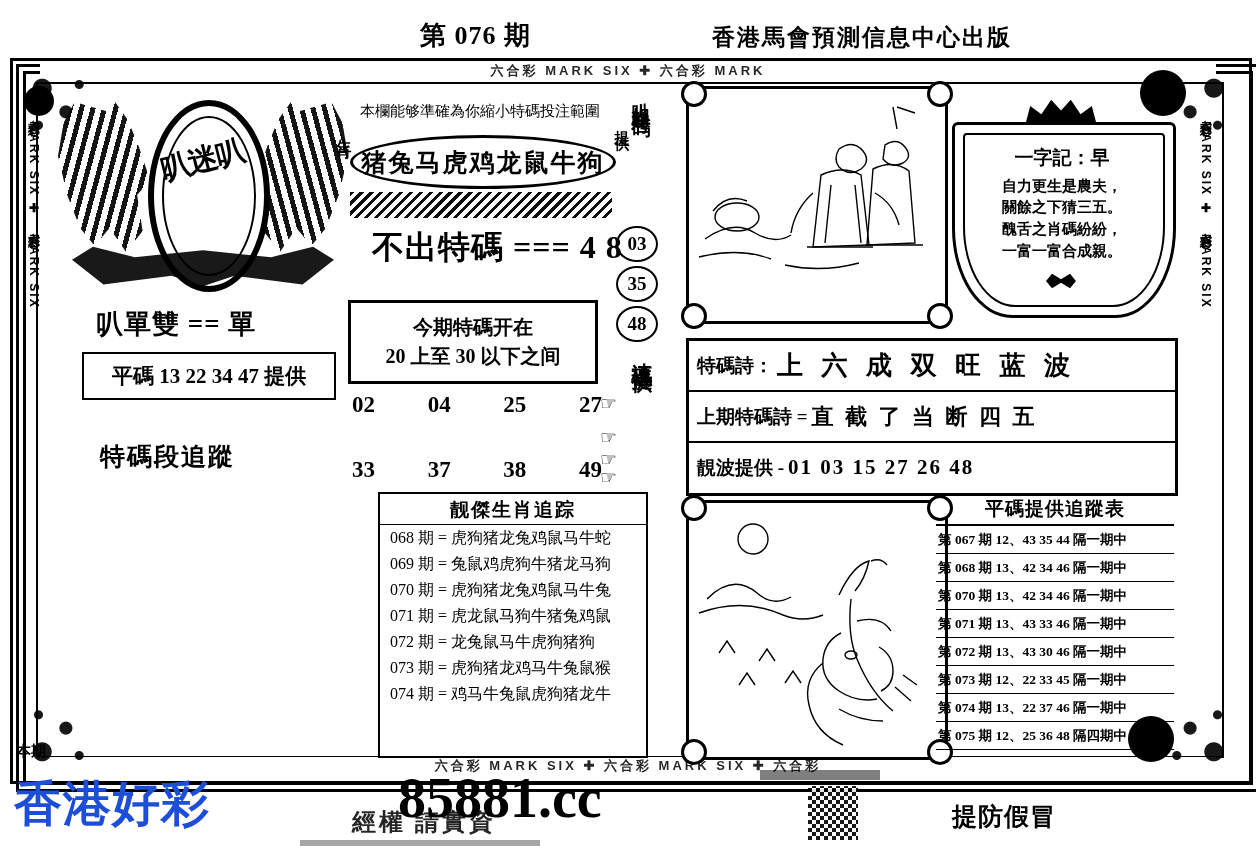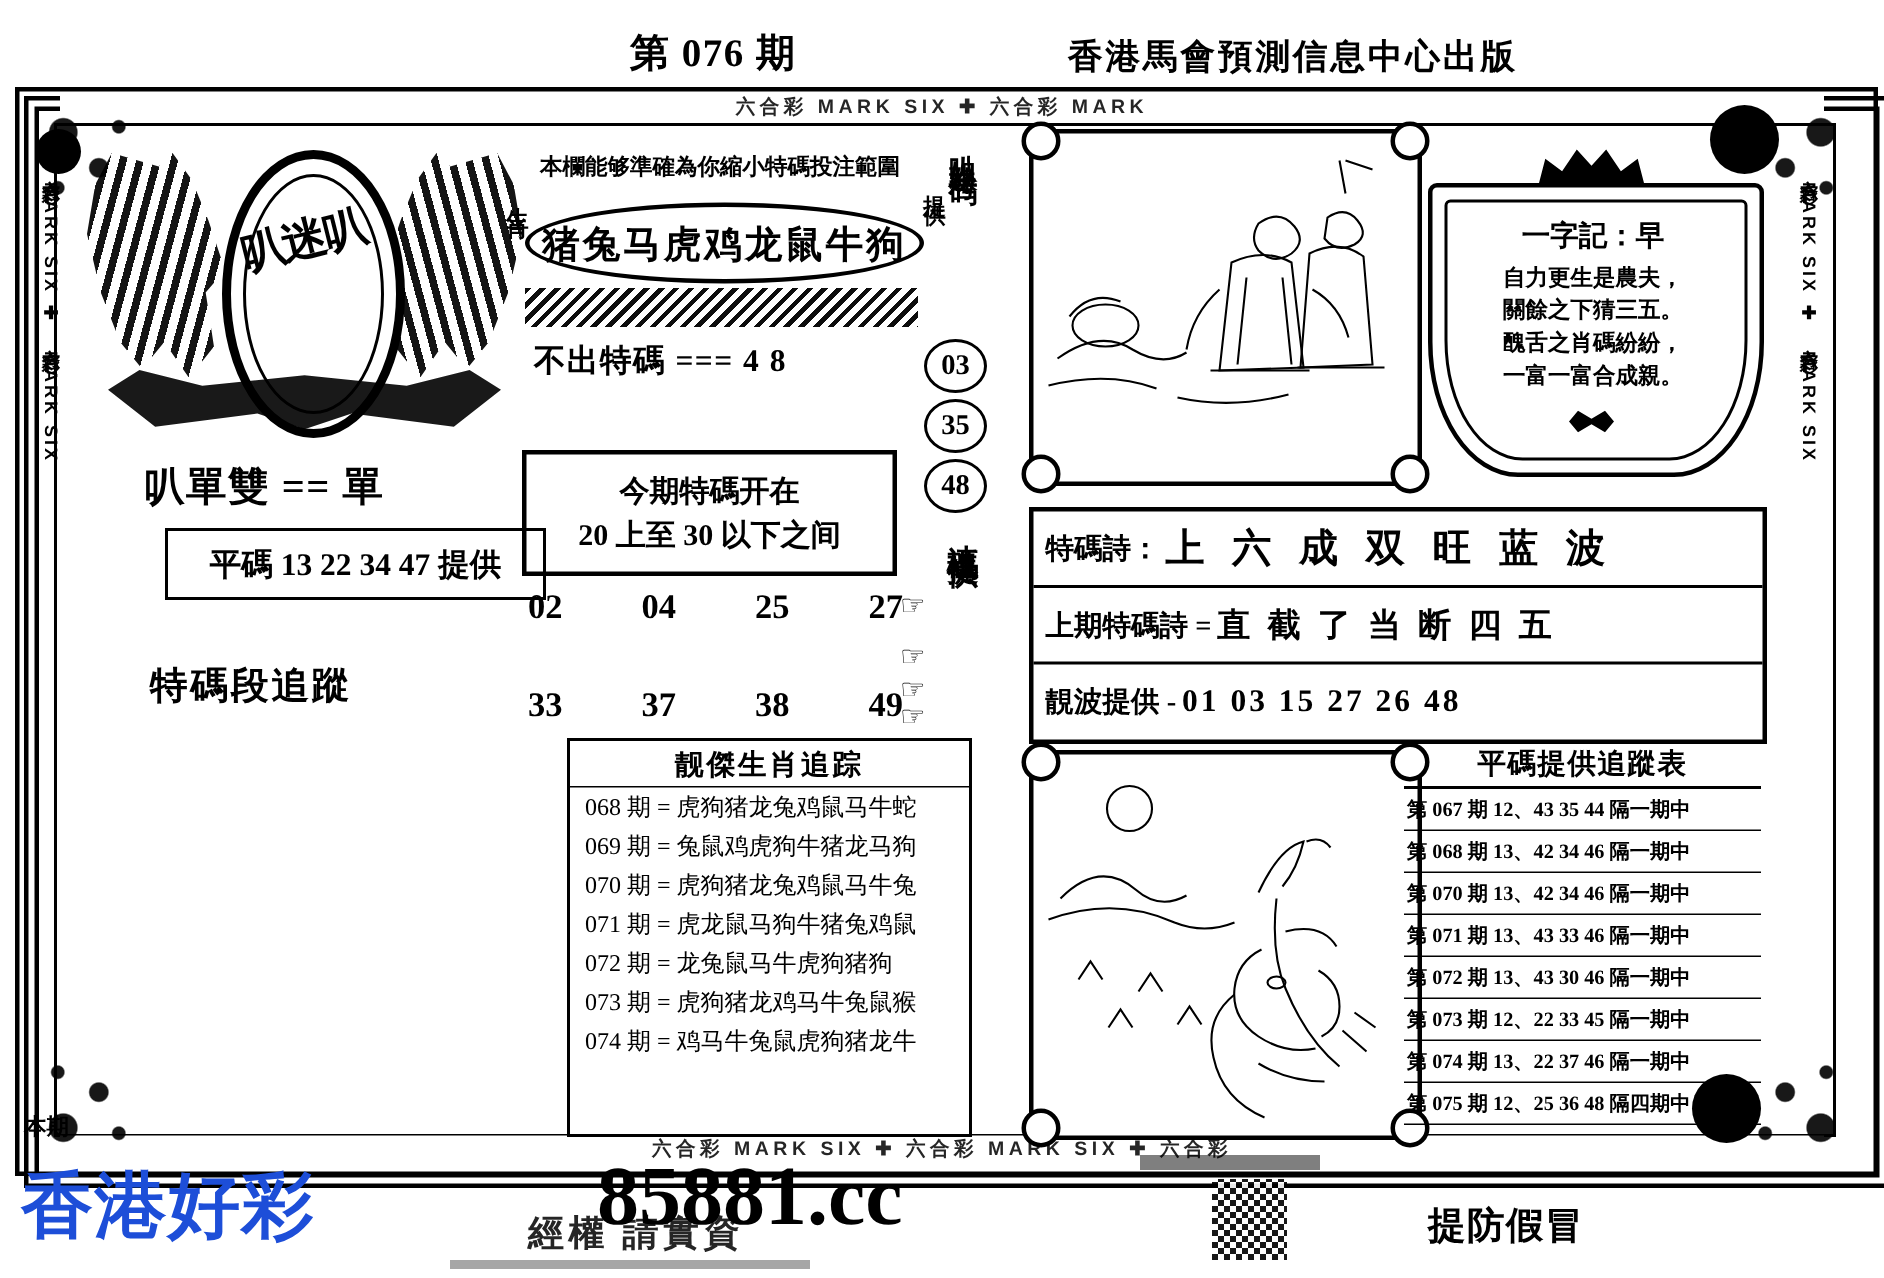--- a/index.html
+++ b/index.html
@@ -117,41 +117,41 @@
   }
 
   .left-line1{
     position:absolute;left:96px;top:306px;
     font-size:27px;font-weight:bold;letter-spacing:1px;
   }
   .pingma-box{
     position:absolute;left:82px;top:352px;width:250px;height:44px;
     border:2px solid #000;
     display:flex;align-items:center;justify-content:center;
-    font-size:21px;font-weight:bold;margin-left:28px;
+    font-size:21px;font-weight:bold;
   }
   .left-title2{
     position:absolute;left:100px;top:440px;
     font-size:25px;font-weight:bold;letter-spacing:2px;
   }
   .track-list{
     position:absolute;left:56px;top:506px;width:290px;
   }
   .track-row{
     height:44px;border-bottom:2px solid #000;
     display:flex;align-items:center;
     font-size:19px;font-weight:bold;
     padding-left:6px;letter-spacing:0px;
   }
   .track-row:first-child{border-top:2px solid #000;}
 
   
   .mid-note{
     position:absolute;left:330px;top:102px;width:300px;
-    font-size:15px;font-weight:bold;letter-spacing:0px;
+    font-size:15px;font-weight:normal;letter-spacing:0px;
     text-align:center;
   }
   .zodiac-oval{
     position:absolute;left:350px;top:135px;width:260px;height:48px;
     border:3px solid #000;border-radius:50%/50%;
     display:flex;align-items:center;justify-content:center;
     font-size:25px;font-weight:bold;letter-spacing:2px;
   }
   .side-v{
     position:absolute;font-size:15px;font-weight:bold;
@@ -160,22 +160,22 @@
   .side-v.l{left:334px;top:126px;}
   .side-v.r{left:612px;top:118px;}
   .zig{
     position:absolute;left:350px;top:192px;width:262px;height:26px;
     background:
       repeating-linear-gradient(135deg,#000 0 3px,#fff 3px 7px);
     clip-path:polygon(0 0,100% 0,100% 100%,0 100%);
     opacity:.95;
   }
   .no-special{
-    position:absolute;left:356px;top:226px;
-    font-size:21px;font-weight:bold;letter-spacing:1px;
+    position:absolute;left:372px;top:226px;
+    font-size:32px;font-weight:bold;letter-spacing:1px;
   }
   .range-box{
     position:absolute;left:348px;top:300px;width:244px;height:78px;
     border:3px solid #000;
     display:flex;flex-direction:column;align-items:center;justify-content:center;
     gap:2px;
   }
   .range-box div{font-size:20px;font-weight:bold;}
   .num-row{
     position:absolute;left:352px;width:250px;

